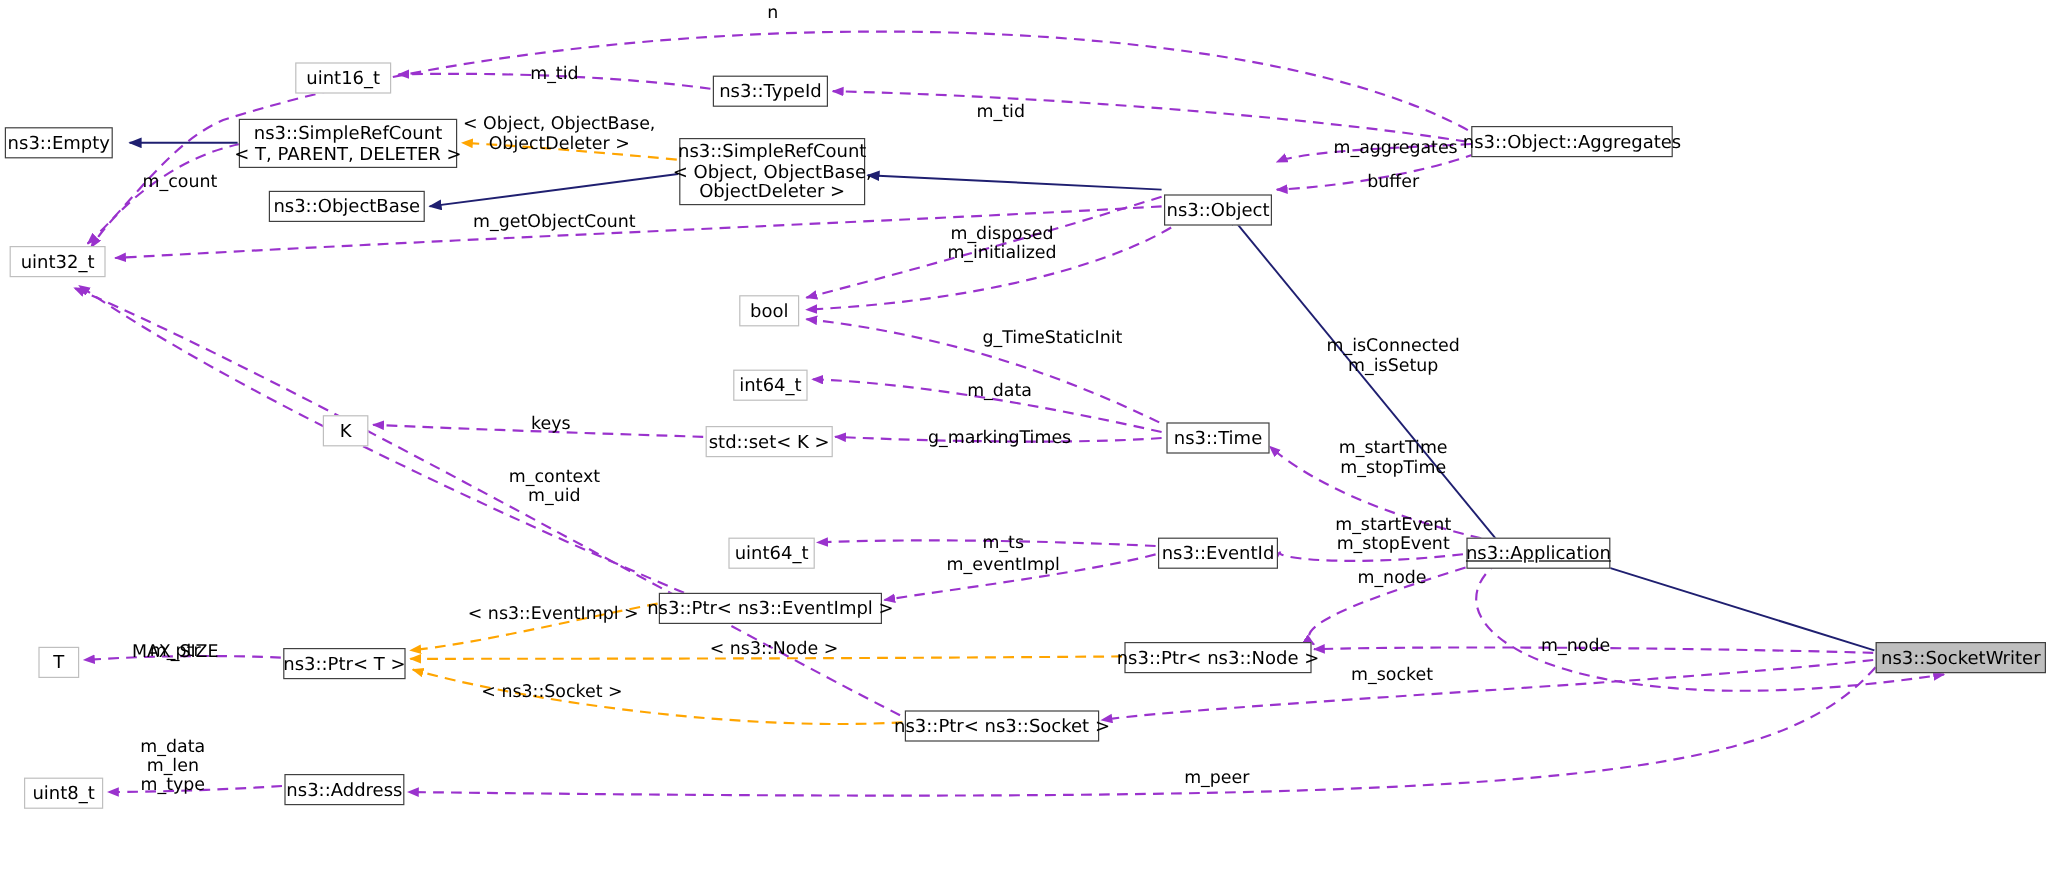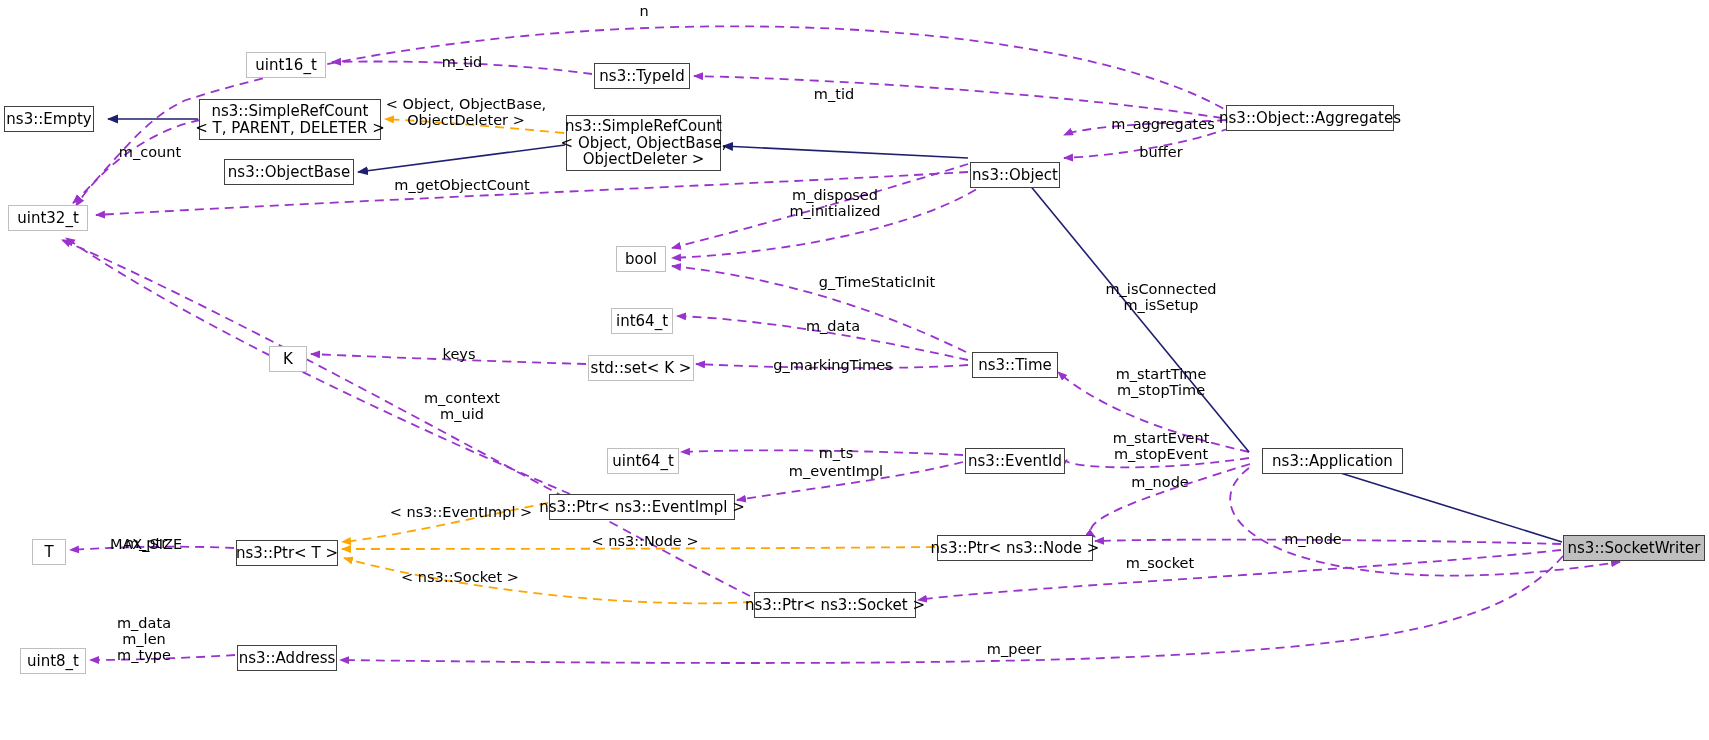--- a/index.html
+++ b/index.html
@@ -90,21 +90,21 @@
 ObjectDeleter &gt;</span></div>
   <div class="node solid" style="left:970px;top:146px;width:90px;height:26px;margin-top:16px;"><span>ns3::Object</span></div>
   <div class="node solid" style="left:1226px;top:105px;width:168px;height:26px;align-items:center;"><span>ns3::Object::Aggregates</span></div>
   <div class="node thin" style="left:616px;top:246px;width:50px;height:26px;"><span>bool</span></div>
   <div class="node thin" style="left:611px;top:308px;width:62px;height:26px;"><span>int64_t</span></div>
   <div class="node thin" style="left:269px;top:346px;width:38px;height:26px;"><span>K</span></div>
   <div class="node thin" style="left:588px;top:355px;width:106px;height:26px;"><span>std::set&lt; K &gt;</span></div>
   <div class="node solid" style="left:972px;top:352px;width:86px;height:26px;"><span>ns3::Time</span></div>
   <div class="node thin" style="left:607px;top:448px;width:72px;height:26px;"><span>uint64_t</span></div>
   <div class="node solid" style="left:965px;top:448px;width:100px;height:26px;"><span>ns3::EventId</span></div>
-  <div class="node solid" style="left:1262px;top:448px;width:141px;height:26px;"><span>ns3::Application</span></div>
+  <div class="node solid" style="left:1222px;top:448px;width:120px;height:26px;text-decoration:underline;"><span>ns3::Application</span></div>
   <div class="node solid" style="left:549px;top:494px;width:186px;height:26px;"><span>ns3::Ptr&lt; ns3::EventImpl &gt;</span></div>
   <div class="node thin" style="left:32px;top:539px;width:34px;height:26px;"><span>T</span></div>
   <div class="node solid" style="left:236px;top:540px;width:102px;height:26px;"><span>ns3::Ptr&lt; T &gt;</span></div>
   <div class="node solid" style="left:937px;top:535px;width:156px;height:26px;"><span>ns3::Ptr&lt; ns3::Node &gt;</span></div>
   <div class="node current" style="left:1563px;top:535px;width:142px;height:26px;"><span>ns3::SocketWriter</span></div>
   <div class="node solid" style="left:754px;top:592px;width:162px;height:26px;"><span>ns3::Ptr&lt; ns3::Socket &gt;</span></div>
   <div class="node thin" style="left:20px;top:648px;width:66px;height:26px;"><span>uint8_t</span></div>
   <div class="node solid" style="left:237px;top:645px;width:100px;height:26px;"><span>ns3::Address</span></div>
 
   <div class="edgelabel" style="left:644px;top:11px;">n</div>

